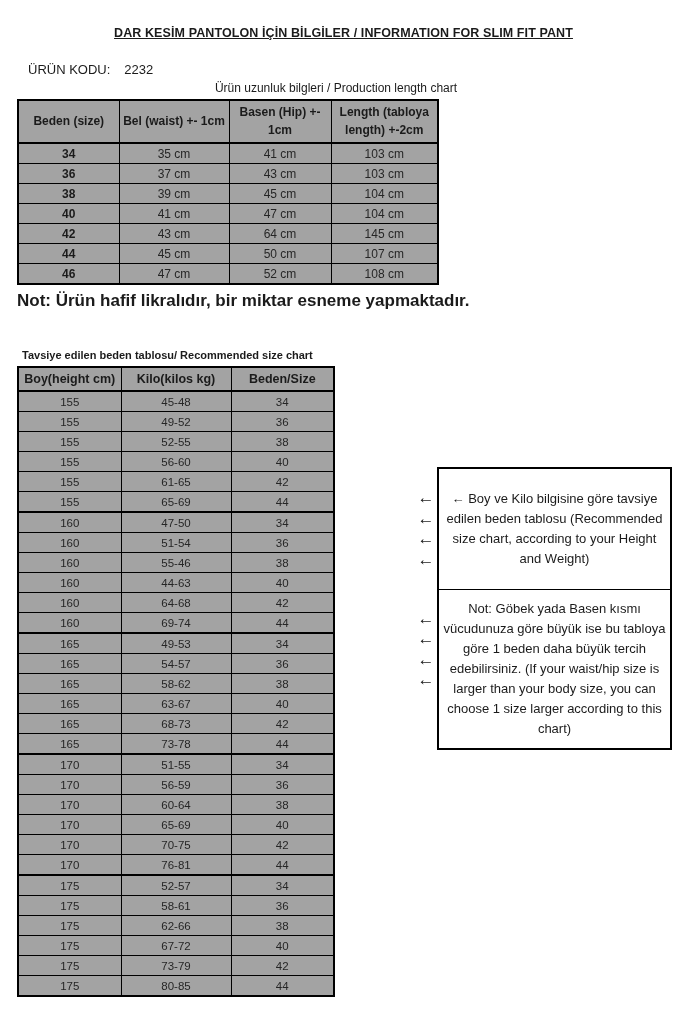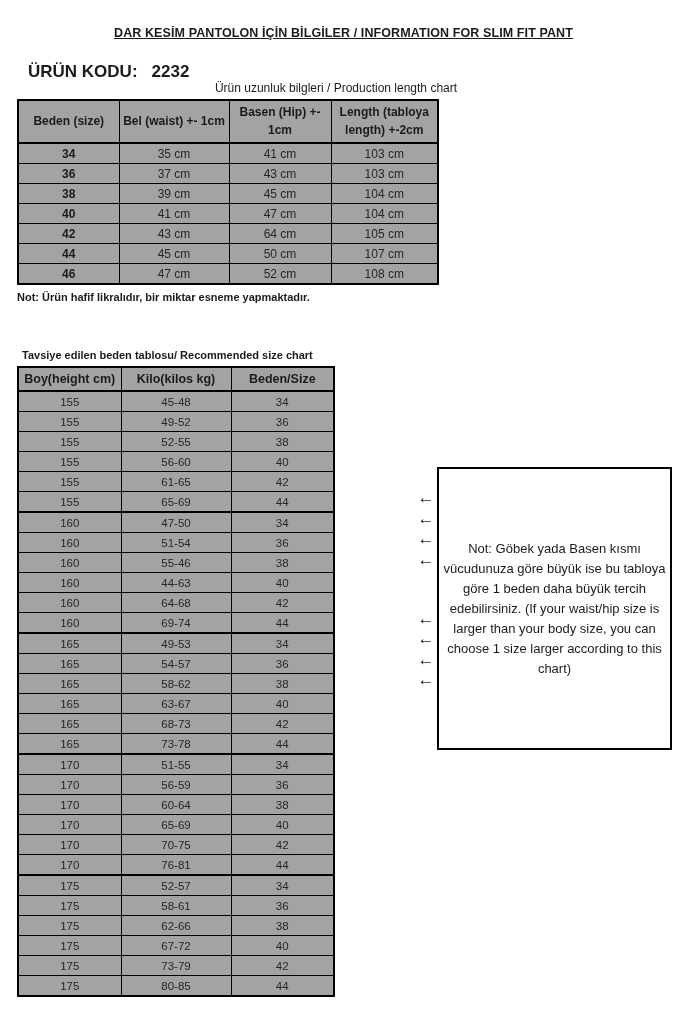--- a/index.html
+++ b/index.html
@@ -11,30 +11,30 @@
     color: #1b1b1b;
     overflow: hidden;
   }
   .page-title {
     position: absolute; top: 26px; left: 0; width: 687px;
     text-align: center; font-size: 12.5px; font-weight: bold;
     text-decoration: underline; letter-spacing: 0.1px;
   }
   .product-code {
     position: absolute; top: 62px; left: 28px;
-    font-size: 17px; font-weight: bold;
+    font-size: 13px; font-weight: normal;
   }
   .product-code .val { margin-left: 14px; }
   .caption-1 {
     position: absolute; top: 81px; left: 0; width: 672px;
     text-align: center; font-size: 12px;
   }
   .note-1 {
     position: absolute; top: 291px; left: 17px;
-    font-size: 11px; font-weight: bold;
+    font-size: 17px; font-weight: bold;
   }
   .caption-2 {
     position: absolute; top: 349px; left: 22px;
     font-size: 11px; font-weight: bold;
   }
   table { border-collapse: collapse; table-layout: fixed; background: #a3a3a3; }
   .t1 { position: absolute; top: 99px; left: 17px; width: 420px; border: 2px solid #000; }
   .t2 { position: absolute; top: 366px; left: 17px; width: 316px; border: 2px solid #000; }
   th, td { border: 1px solid #000; text-align: center; vertical-align: middle; padding: 0 2px; overflow: hidden; }
   .t1 th { height: 41px; font-size: 12px; font-weight: bold; line-height: 1.45; border-bottom: 2px solid #000; }
@@ -117,21 +117,21 @@
         <tr>
           <td class="b">40</td>
           <td>41 cm</td>
           <td>47 cm</td>
           <td>104 cm</td>
         </tr>
         <tr>
           <td class="b">42</td>
           <td>43 cm</td>
           <td>64 cm</td>
-          <td>105 cm</td>
+          <td>145 cm</td>
         </tr>
         <tr>
           <td class="b">44</td>
           <td>45 cm</td>
           <td>50 cm</td>
           <td>107 cm</td>
         </tr>
         <tr>
           <td class="b">46</td>
           <td>47 cm</td>
@@ -306,20 +306,21 @@
         </tr>
         <tr>
           <td>175</td>
           <td>80-85</td>
           <td>44</td>
         </tr>
       </tbody>
   </table>
 
   <div class="side-box">
+    <div class="cell cell-top">← Boy ve Kilo bilgisine göre tavsiye edilen beden tablosu (Recommended size chart, according to your Height and Weight)</div>
     <div class="cell cell-bottom">Not: Göbek yada Basen kısmı vücudunuza göre büyük ise bu tabloya göre 1 beden daha büyük tercih edebilirsiniz. (If your waist/hip size is larger than your body size, you can choose 1 size larger according to this chart)</div>
   </div>
 
   <div id="arrow-layer">
       <div class="ptr-arrow" style="top: 488px;">←</div>
       <div class="ptr-arrow" style="top: 508.5px;">←</div>
       <div class="ptr-arrow" style="top: 529px;">←</div>
       <div class="ptr-arrow" style="top: 549.5px;">←</div>
       <div class="ptr-arrow" style="top: 609px;">←</div>
       <div class="ptr-arrow" style="top: 629.3px;">←</div>

